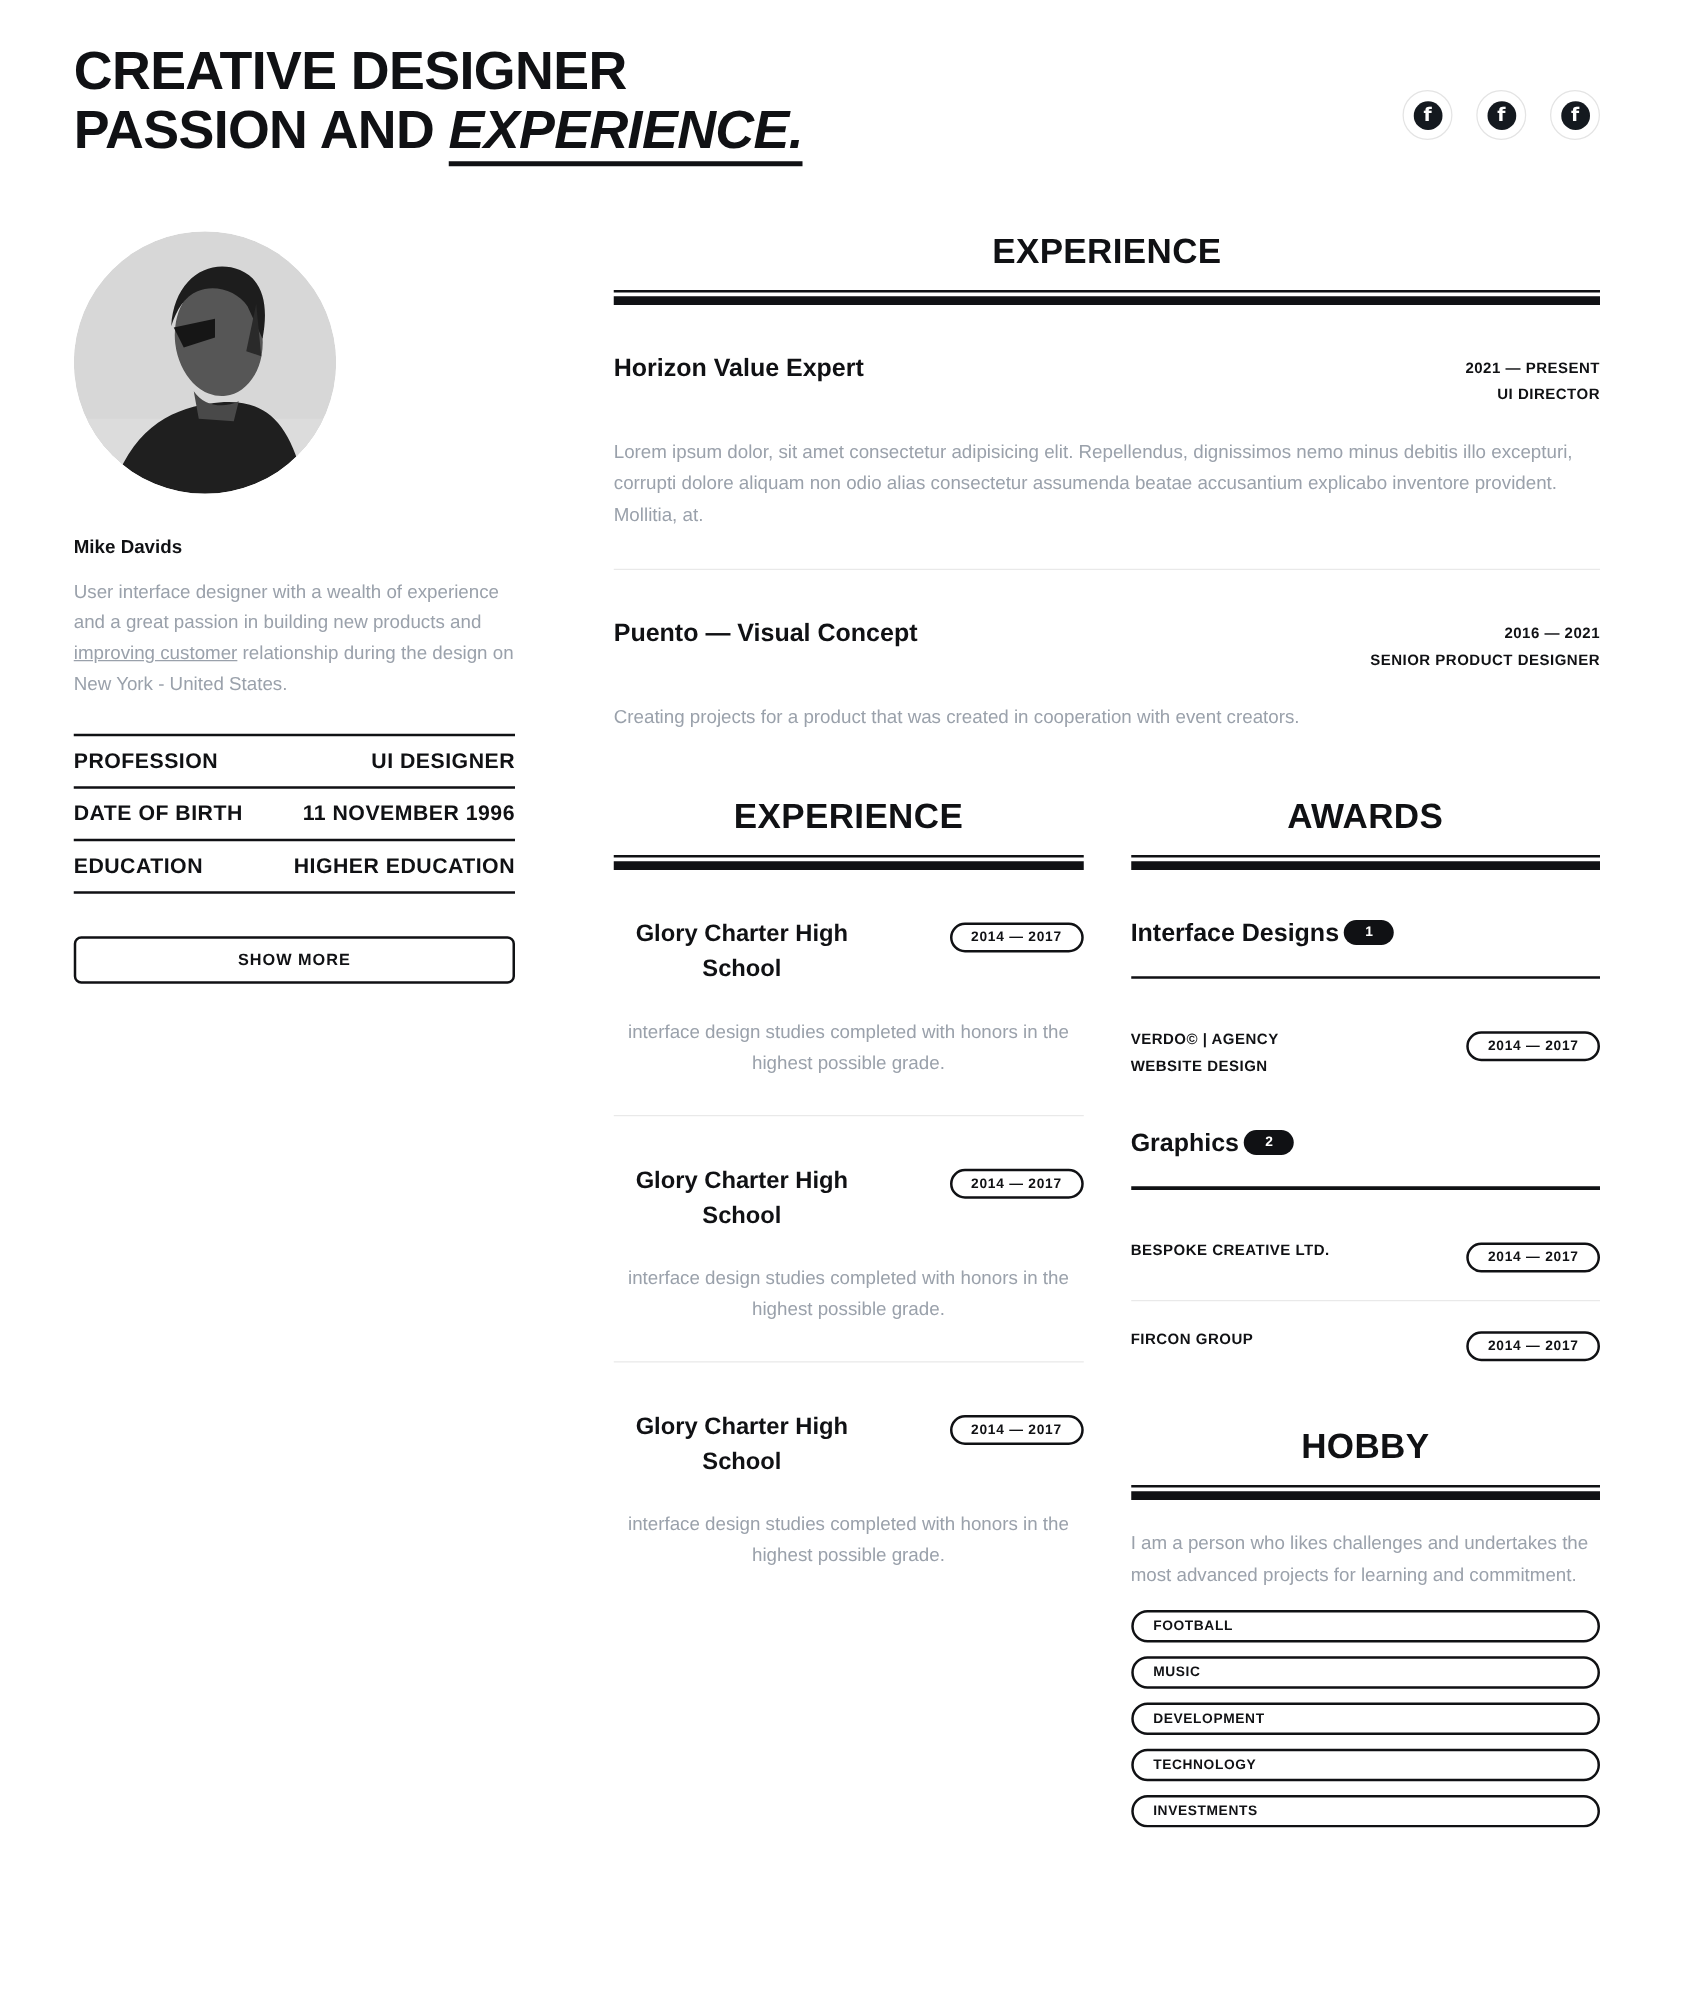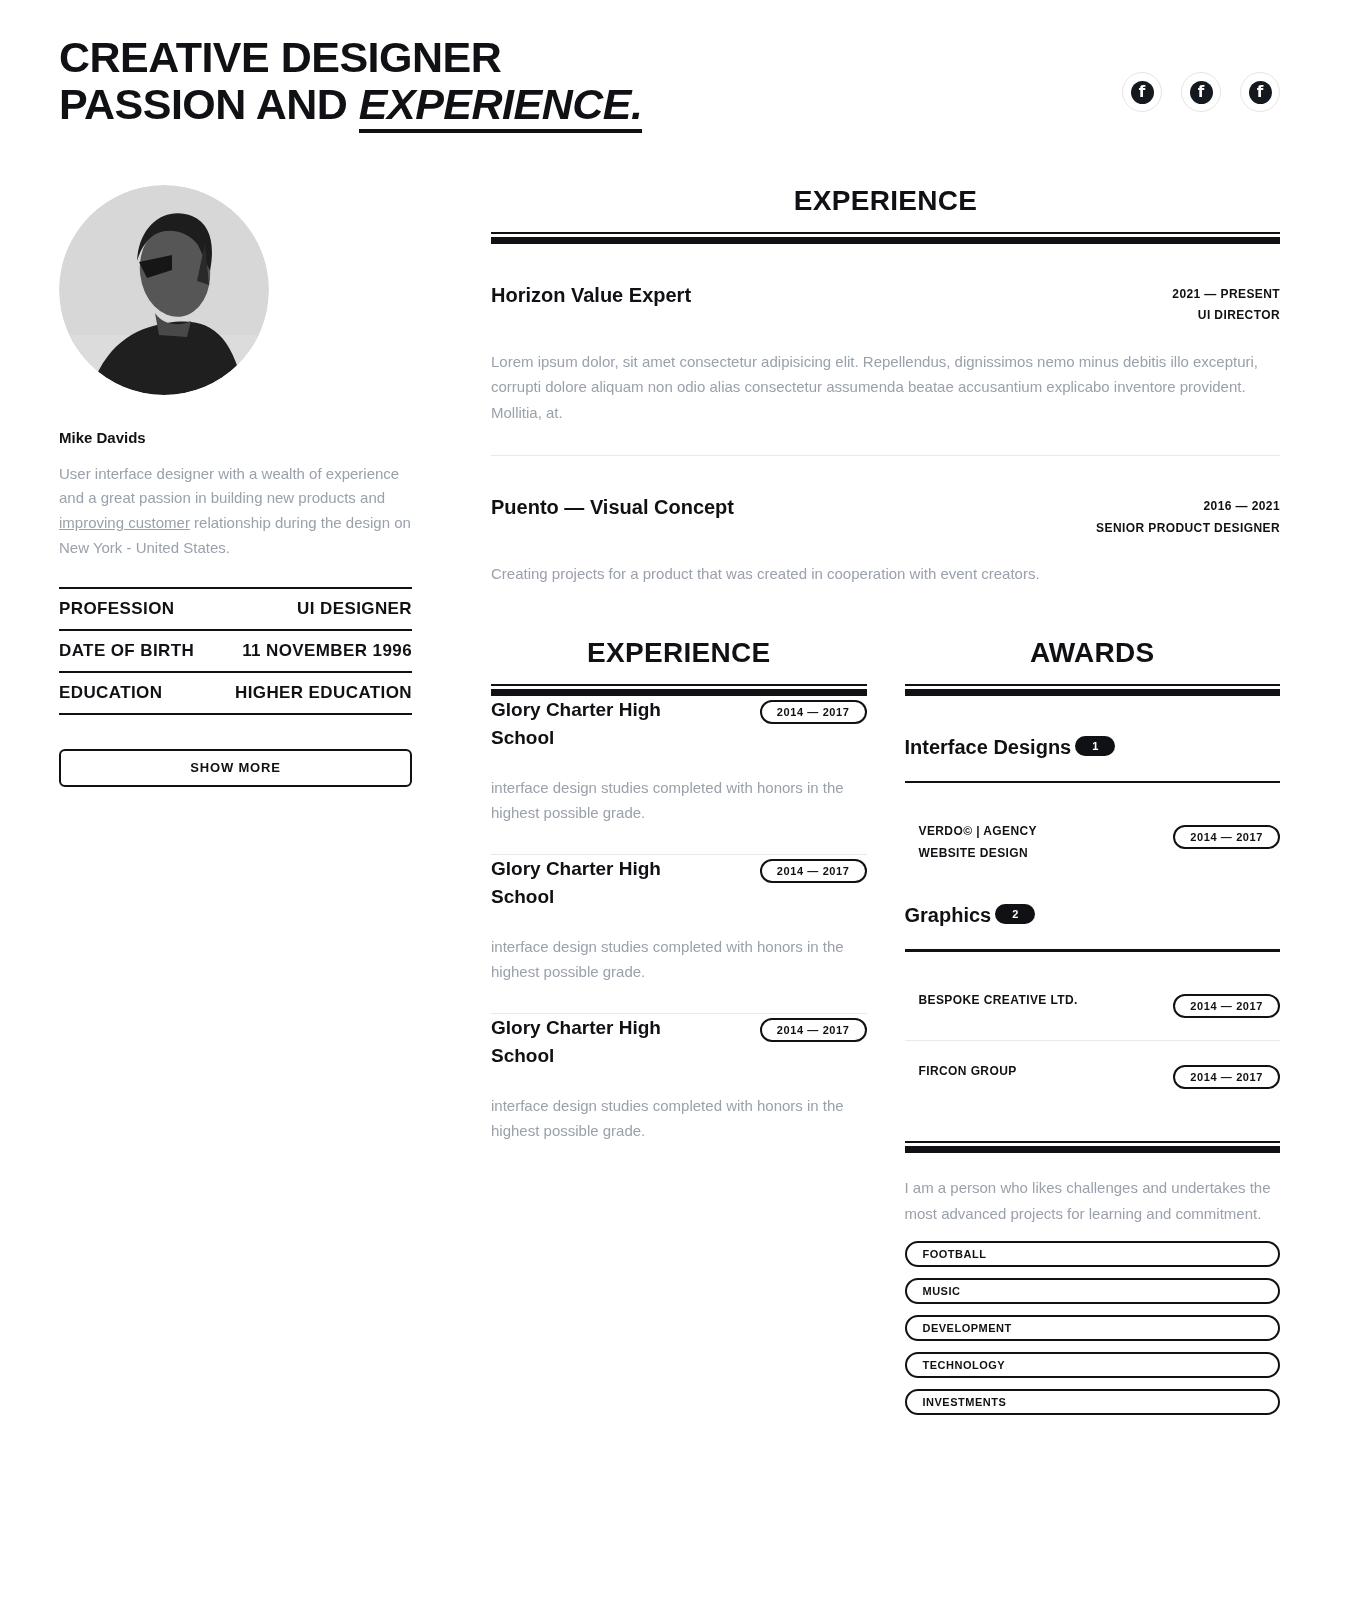--- a/index.html
+++ b/index.html
@@ -41,41 +41,41 @@
 
   .work-entry{margin-top:40px;}
   .entry-head{display:flex;justify-content:space-between;align-items:flex-start;gap:20px;}
   .entry-title{font-size:20px;font-weight:bold;}
   .entry-meta{text-align:right;font-size:12px;font-weight:bold;letter-spacing:0.4px;line-height:1.8;flex:none;}
   .desc{margin-top:22px;font-size:15px;line-height:1.7;color:var(--muted);}
   .light-divider{border:none;border-top:1px solid var(--rule-light);margin:30px 0 0;}
 
   .cols{display:grid;grid-template-columns:1fr 1fr;gap:38px;margin-top:50px;align-items:start;}
 
-  .edu-item{}
+  .edu-item{margin-top:38px;text-align:center;}
   .edu-head{display:flex;justify-content:space-between;align-items:flex-start;gap:12px;}
   .edu-title{font-size:19px;font-weight:bold;line-height:1.5;max-width:205px;}
   .pill{border:2px solid var(--ink);border-radius:999px;padding:4px 15px;font-size:11px;font-weight:bold;letter-spacing:0.6px;white-space:nowrap;margin-top:4px;flex:none;}
   .edu-divider{border:none;border-top:1px solid var(--rule-light);margin:28px 0 0;}
 
   .skills-sec{margin-top:46px;}
   .skill{margin-top:40px;}
   .skill-head{display:flex;justify-content:space-between;align-items:center;}
   .skill-name{font-size:19px;font-weight:bold;}
   .skill-pct{font-size:12px;font-weight:bold;letter-spacing:0.3px;}
   .track{margin-top:32px;height:5px;background:var(--track);}
   .fill{height:100%;background:var(--ink);}
 
   .award-group{margin-top:40px;}
   .award-title-row{display:flex;align-items:flex-start;gap:4px;}
   .award-title{font-size:20px;font-weight:bold;}
   .badge{background:var(--ink);color:#fff;border-radius:999px;padding:4px 17px;font-size:11px;font-weight:bold;}
   .award-rule{border:none;border-top:2px solid var(--ink);margin:22px 0 0;}
   .award-rule.thick{border-top-width:3px;}
-  .award-entry{display:flex;justify-content:space-between;align-items:flex-start;gap:25px;margin-top:38px;margin-left:14px;}
+  .award-entry{display:flex;justify-content:space-between;align-items:flex-start;gap:25px;margin-top:38px;}
   .award-lines{font-size:12px;font-weight:bold;letter-spacing:0.4px;line-height:1.8;}
   .award-divider{border:none;border-top:1px solid var(--rule-light);margin:22px 0 0;}
 
   .hobby-sec{margin-top:52px;}
   .hobby-text{margin-top:22px;font-size:15px;line-height:1.7;color:var(--muted);}
   .tags{display:flex;flex-wrap:wrap;gap:11px 23px;margin-top:4px;flex-direction:column;}
   .tag{border:2px solid var(--ink);border-radius:999px;padding:5px 16px;font-size:11px;font-weight:bold;letter-spacing:0.5px;}
 </style>
 </head>
 <body>
@@ -248,20 +248,21 @@
               <div class="award-entry" style="margin-top:20px;">
                 <div class="award-lines">
                   <div>FIRCON GROUP</div>
                 </div>
                 <span class="pill">2014 — 2017</span>
               </div>
             </div>
           </section>
 
           <section class="hobby-sec">
+            <h2 class="sec-heading">HOBBY</h2>
             <div class="double-rule"></div>
             <p class="hobby-text">I am a person who likes challenges and undertakes the most advanced projects for learning and commitment.</p>
             <div class="tags">
               <span class="tag">FOOTBALL</span>
               <span class="tag">MUSIC</span>
               <span class="tag">DEVELOPMENT</span>
               <span class="tag">TECHNOLOGY</span>
               <span class="tag">INVESTMENTS</span>
             </div>
           </section>

